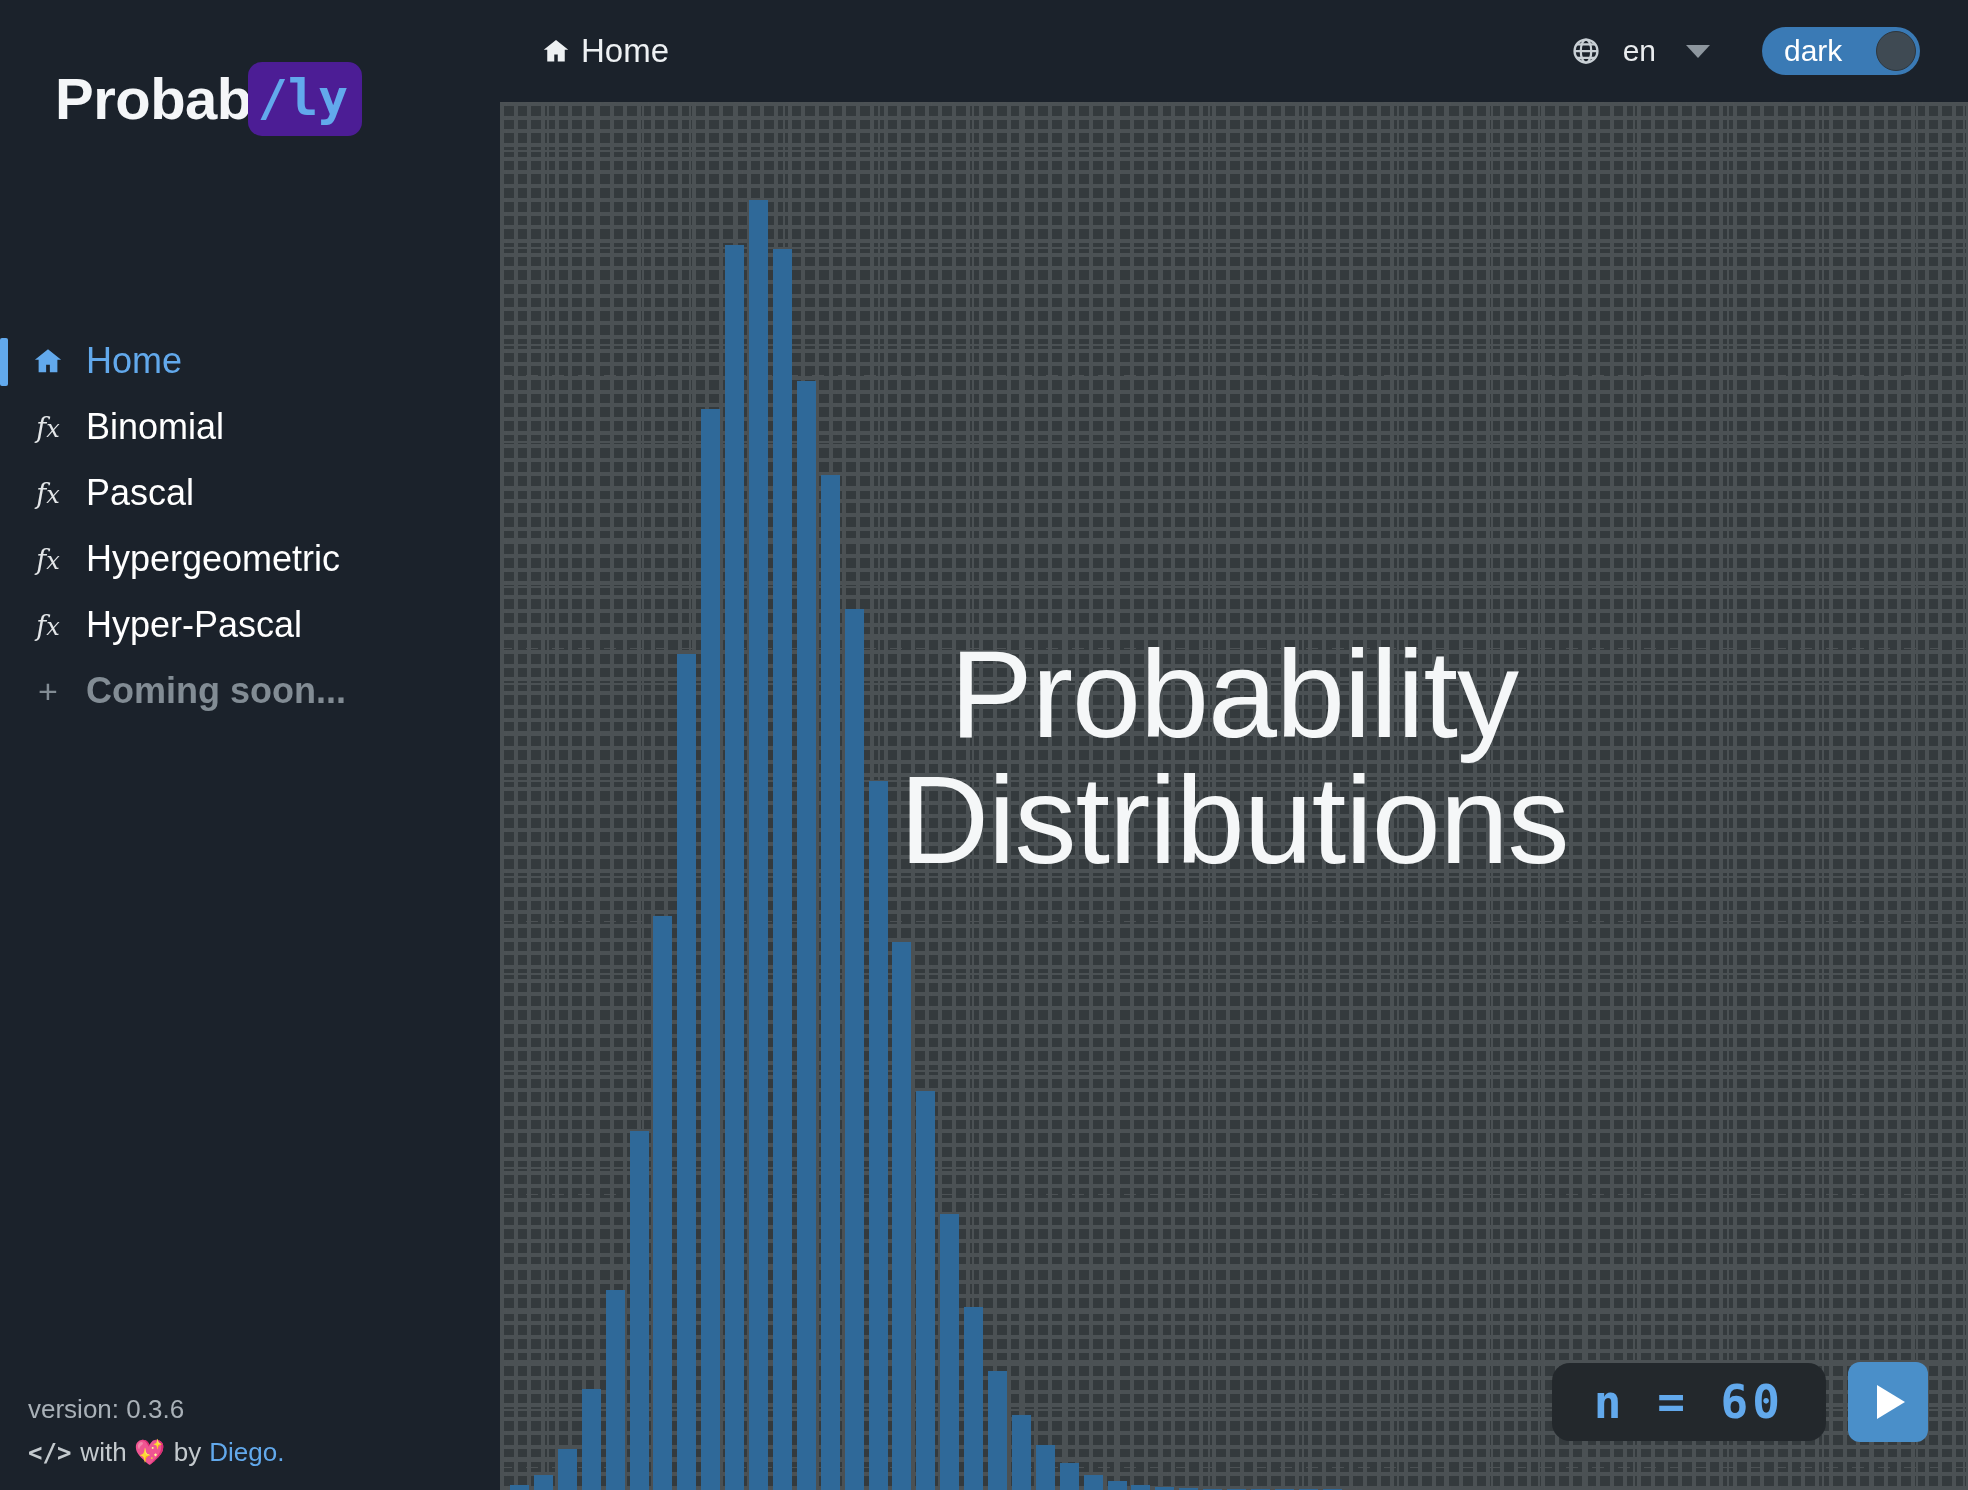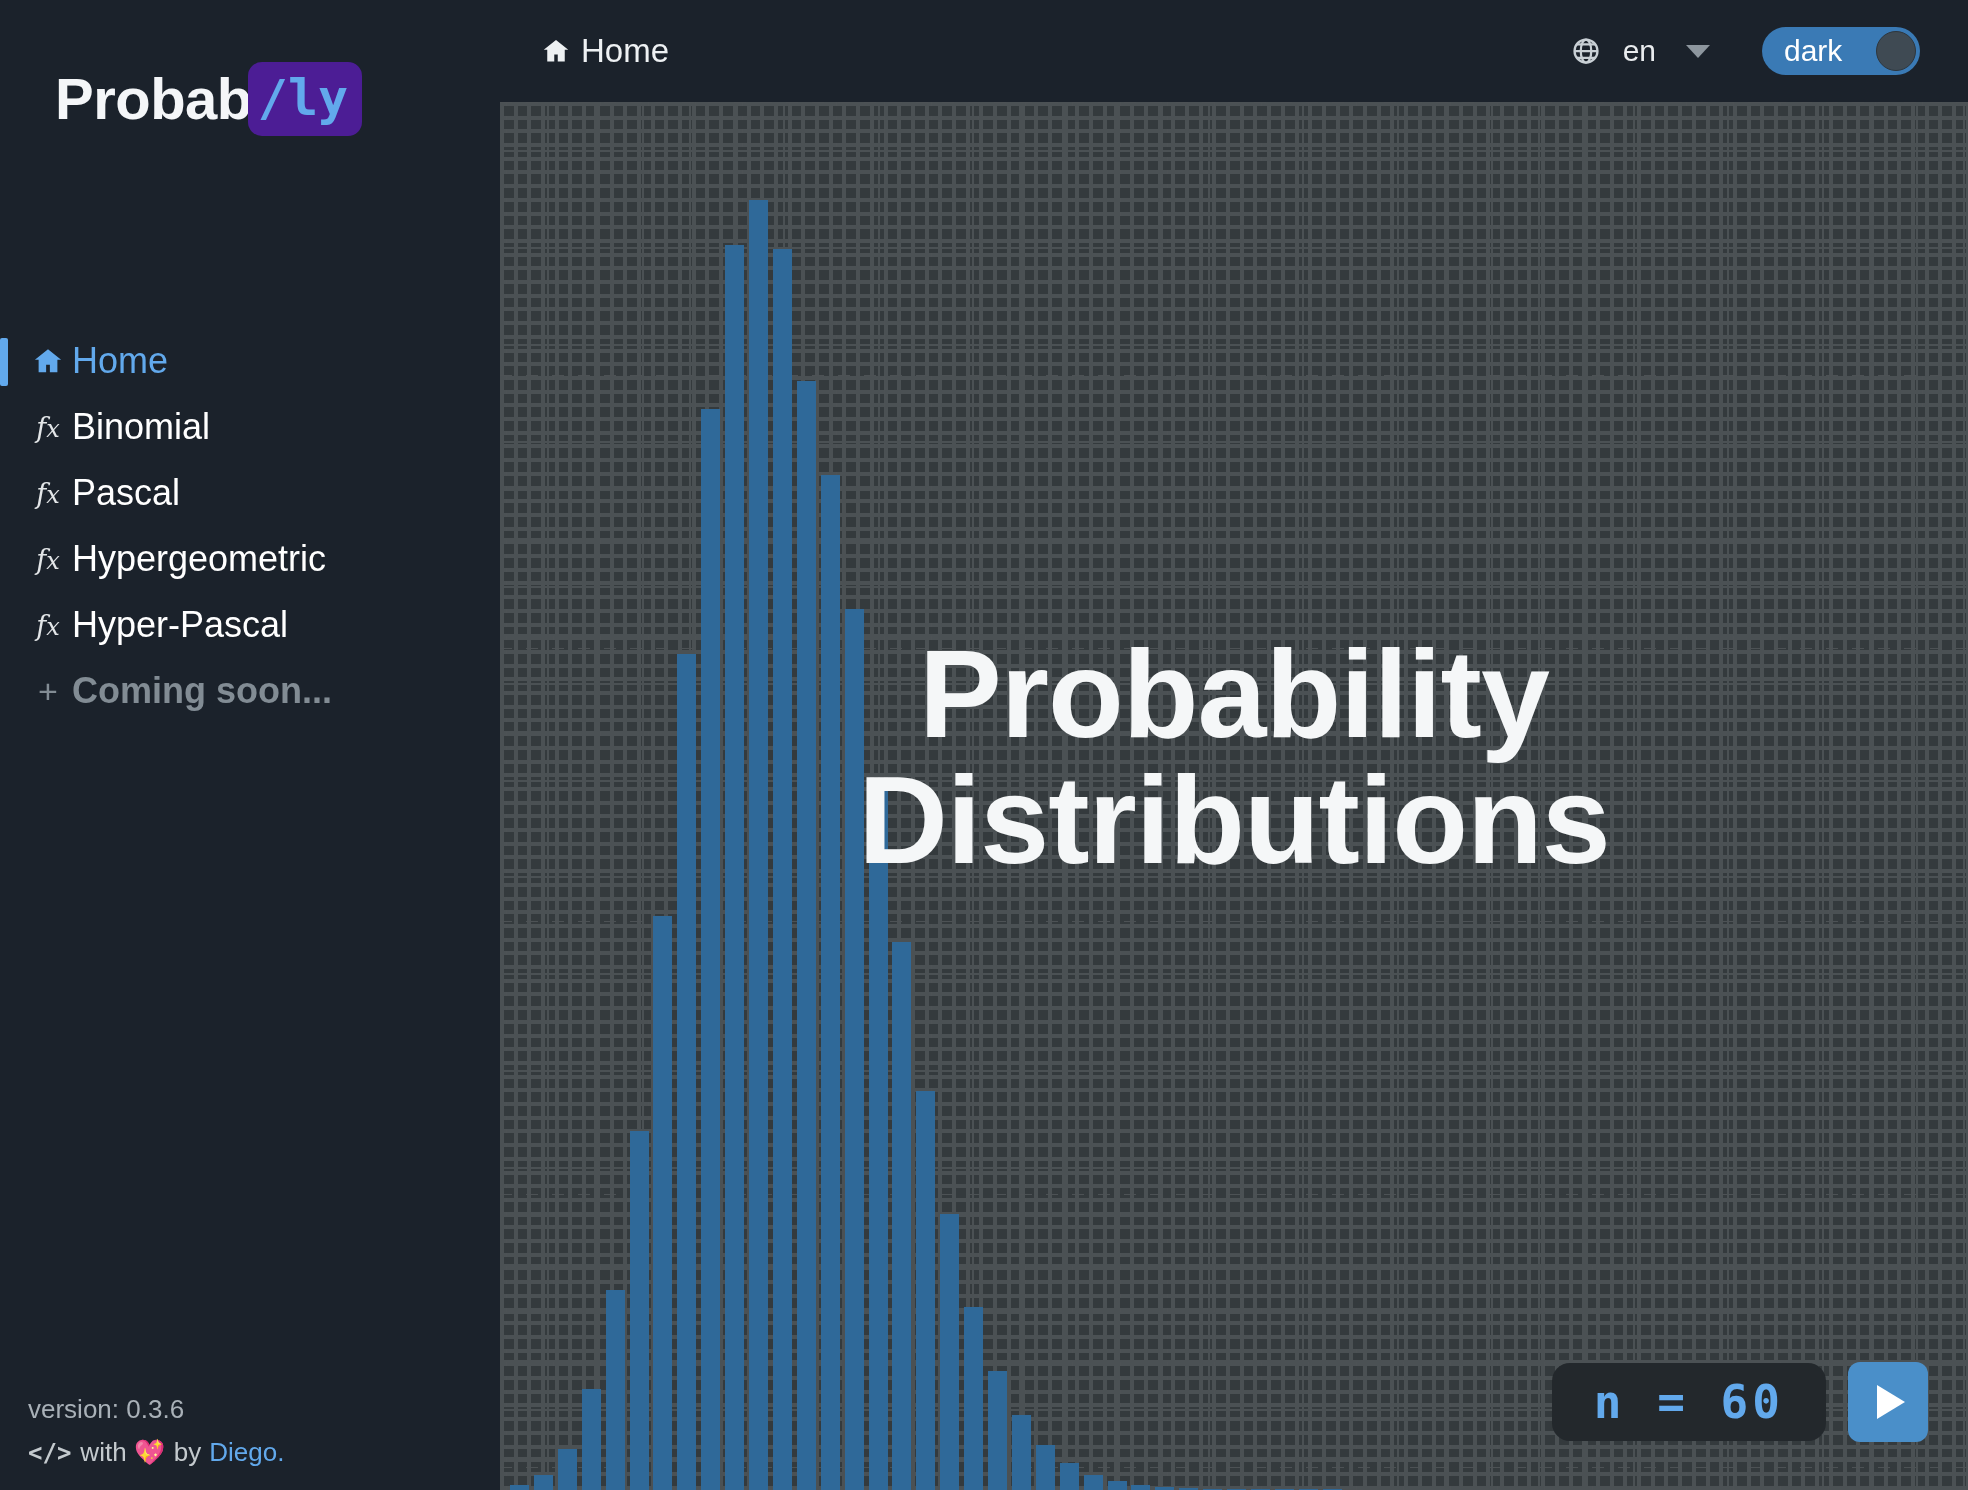--- a/index.html
+++ b/index.html
@@ -41,21 +41,21 @@
     height: 66px; padding-left: 30px; cursor: pointer;
   }
   .nav-item .nav-label { font-size: 36px; color: #ffffff; line-height: 1; }
   .nav-item.active .nav-label { color: #62a9ec; }
   .nav-item.active::before {
     content: ""; position: absolute; left: 0; top: 10px;
     width: 8px; height: 48px; background: #62a9ec; border-radius: 2px;
   }
   .nav-item.muted .nav-label { color: #828c94; font-weight: bold; }
   .nav-icon {
-    width: 36px; margin-right: 6px;
+    width: 36px; margin-right: 20px;
     display: flex; align-items: center; justify-content: center;
   }
   .fx-icon {
     font-family: "DejaVu Serif", serif; font-style: italic;
     font-size: 27px; color: #e3e6e8; line-height: 1;
   }
   .plus-icon { font-size: 34px; color: #828c94; line-height: 1; }
   .home-svg { width: 30px; height: 30px; display: block; }
 
   
@@ -134,21 +134,21 @@
   .bars { position: absolute; left: 0; right: 0; bottom: 0; top: 0; }
   .bar { position: absolute; bottom: 0; background: #2f6999; }
 
   
   .hero {
     position: absolute; left: 0; right: 0; top: 0; bottom: 0;
     display: flex; flex-direction: column; align-items: center;
     justify-content: center; pointer-events: none;
   }
   .hero-title {
-    font-size: 124px; font-weight: 700; color: #f5f7f8;
+    font-size: 124px; font-weight: 400; color: #f5f7f8;
     line-height: 1.02; text-align: center; letter-spacing: -1px;
     max-width: 1100px; margin-top: -78px;
   }
   .hero-sub {
     display: flex; align-items: center; justify-content: center;
     margin-top: 92px; pointer-events: auto;
   }
   .hero-word { font-size: 72px; color: #f2f4f6; font-weight: 400; }
   .hero-chip {
     background: #262c32; border-radius: 22px; padding: 14px 38px 20px;

